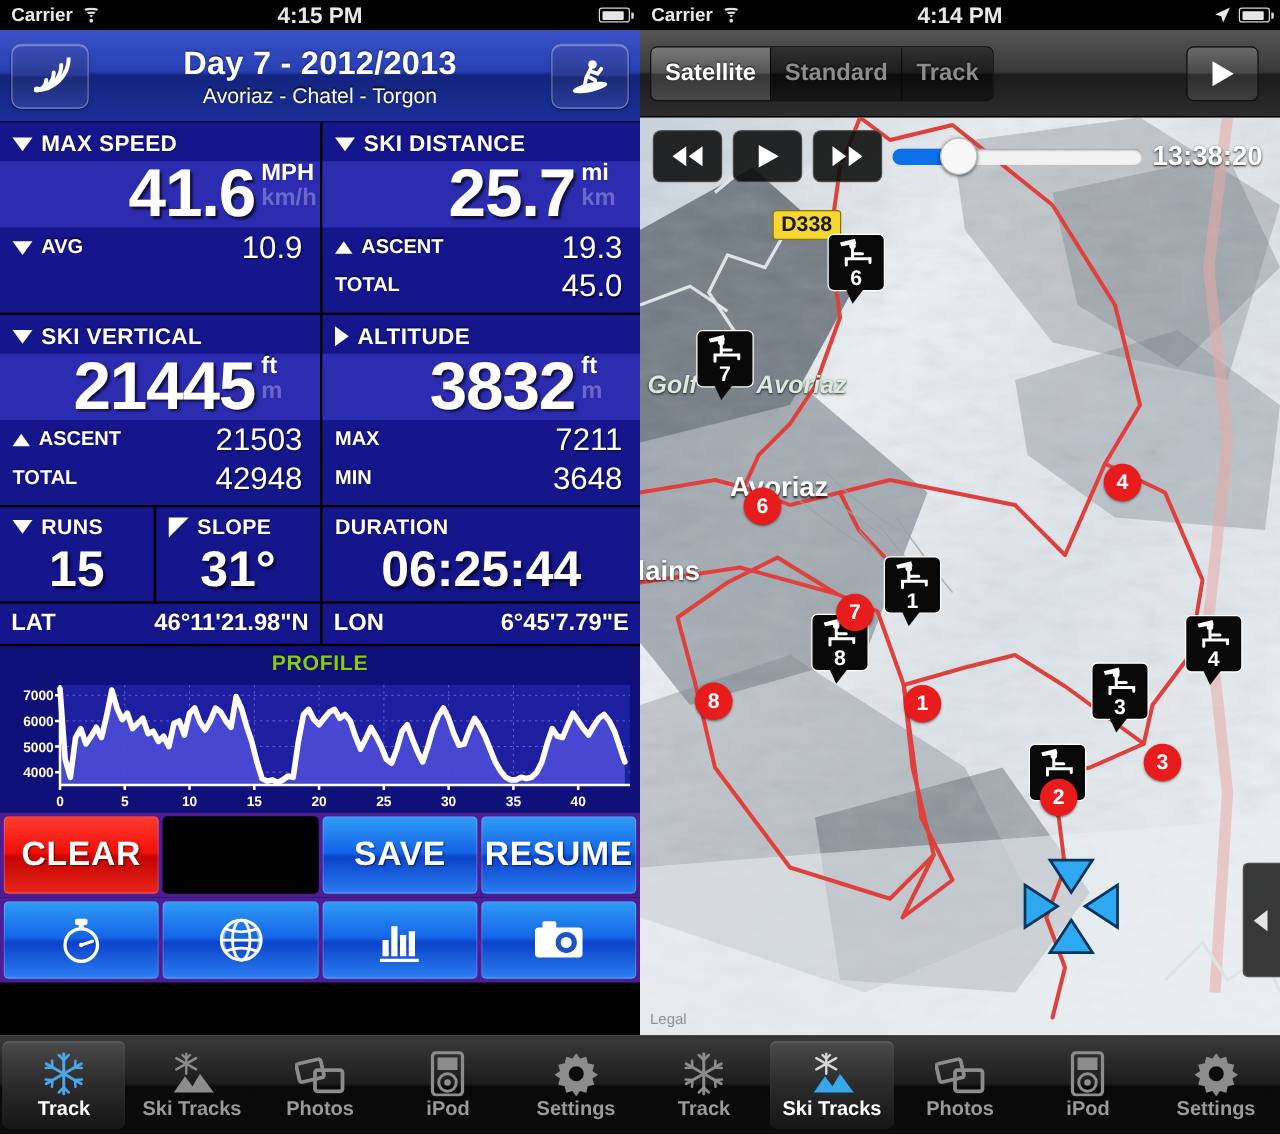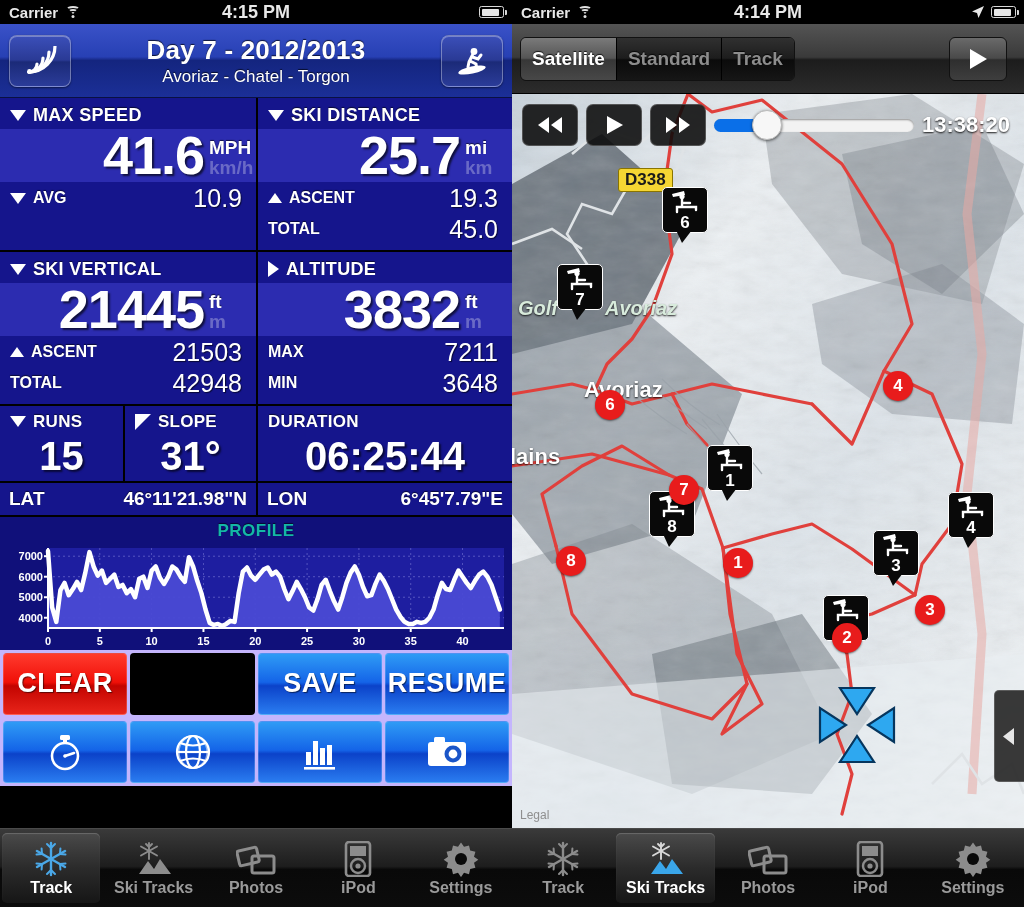--- a/index.html
+++ b/index.html
@@ -44,48 +44,48 @@
   .row { display:flex; border-bottom:2px solid #000; }
   .cell { background:#15158c; position:relative; padding:5px 0 6px 0; }
   .cell + .cell { border-left:2px solid #000; }
   .half { width:50%; }
   .hdr { color:#fff; font-size:18px; font-weight:bold; letter-spacing:.3px; padding:2px 0 3px 10px;
     display:flex; align-items:center; gap:7px; text-shadow:0 -1px 1px rgba(0,0,0,.6); }
   .tri-d { width:0;height:0;border-left:8px solid transparent;border-right:8px solid transparent;border-top:11px solid #fff; }
   .tri-u { width:0;height:0;border-left:7px solid transparent;border-right:7px solid transparent;border-bottom:10px solid #fff; }
   .tri-r { width:0;height:0;border-top:8px solid transparent;border-bottom:8px solid transparent;border-left:11px solid #fff; }
   .tri-slope { width:0;height:0;border-left:16px solid #fff;border-bottom:16px solid transparent; }
-  .bigband { background:#2c2cb0; display:flex; align-items:flex-end; padding:0 6px 0 0; }
+  .bigband { background:#2c2cb0; display:flex; padding:0 6px 0 0; }
   .bigval { flex:1; text-align:right; color:#fff; font-size:54px; font-weight:bold; line-height:.98;
     letter-spacing:-1px; text-shadow:2px 2px 2px rgba(0,0,0,.65); }
   .units { width:46px; padding-left:5px; padding-bottom:4px; }
   .u1 { color:#fff; font-size:19px; font-weight:bold; line-height:1.05; text-shadow:0 -1px 1px rgba(0,0,0,.6);}
   .u2 { color:#6a6ac6; font-size:19px; font-weight:bold; line-height:1.05; }
   .subrow { display:flex; align-items:center; color:#fff; padding:2px 14px 0 10px; }
   .sublab { font-size:16px; font-weight:bold; display:flex; align-items:center; gap:7px; text-shadow:0 -1px 1px rgba(0,0,0,.6);}
   .subval { margin-left:auto; font-size:25px; font-weight:normal; text-shadow:1px 1px 1px rgba(0,0,0,.6); }
   .mini { padding:4px 0 5px 0; }
   .mini .hdr { font-size:17px; }
   .mini .mv { color:#fff; font-size:40px; font-weight:bold; text-align:center; line-height:1;
     text-shadow:2px 2px 2px rgba(0,0,0,.6); padding-top:1px;}
   .coords { display:flex; }
   .coord { width:50%; display:flex; align-items:center; background:#15158c; padding:5px 9px; }
   .coord + .coord { border-left:2px solid #000; }
   .coord .lab { color:#fff; font-size:19px; font-weight:bold; text-shadow:0 -1px 1px rgba(0,0,0,.6); }
   .coord .val { margin-left:auto; color:#fff; font-size:19px; font-weight:bold; text-shadow:0 -1px 1px rgba(0,0,0,.6); }
 
   
   .profile { background:#10107a; padding:2px 0 0 0; border-top:2px solid #000; }
-  .ptitle { text-align:center; color:#14b8a6; font-size:17px; font-weight:bold; letter-spacing:.5px;
+  .ptitle { text-align:center; color:#84cc16; font-size:17px; font-weight:bold; letter-spacing:.5px;
     text-shadow:0 -1px 1px rgba(0,0,0,.6); padding:2px 0 1px; }
   .chartwrap { height:108px; position:relative; }
   .chartwrap svg { display:block; }
 
   
-  .btnrow { display:flex; gap:3px; padding:3px 0; background:#c4b5fd; }
+  .btnrow { display:flex; gap:3px; padding:3px 0; background:#4c1d95; }
   .abtn { height:62px; border-radius:4px; display:flex; align-items:center; justify-content:center;
     color:#fff; font-size:27px; font-weight:bold; letter-spacing:.5px;
     text-shadow:1px 1px 1px rgba(0,0,0,.55); border:1px solid rgba(255,255,255,.18); }
   .blue { background:linear-gradient(180deg,#2f9bf5 0%,#1464e8 47%,#0b42c9 53%,#2a7cf0 100%); }
   .red  { background:linear-gradient(180deg,#ff3a2e 0%,#f01008 47%,#c30400 53%,#e8241a 100%); }
   .blank { background:#000; border:none; }
   .ibtn { height:62px; border-radius:4px; display:flex; align-items:center; justify-content:center;
     background:linear-gradient(180deg,#2f9bf5 0%,#1464e8 47%,#0b42c9 53%,#2a7cf0 100%);
     border:1px solid rgba(255,255,255,.18); }
 

